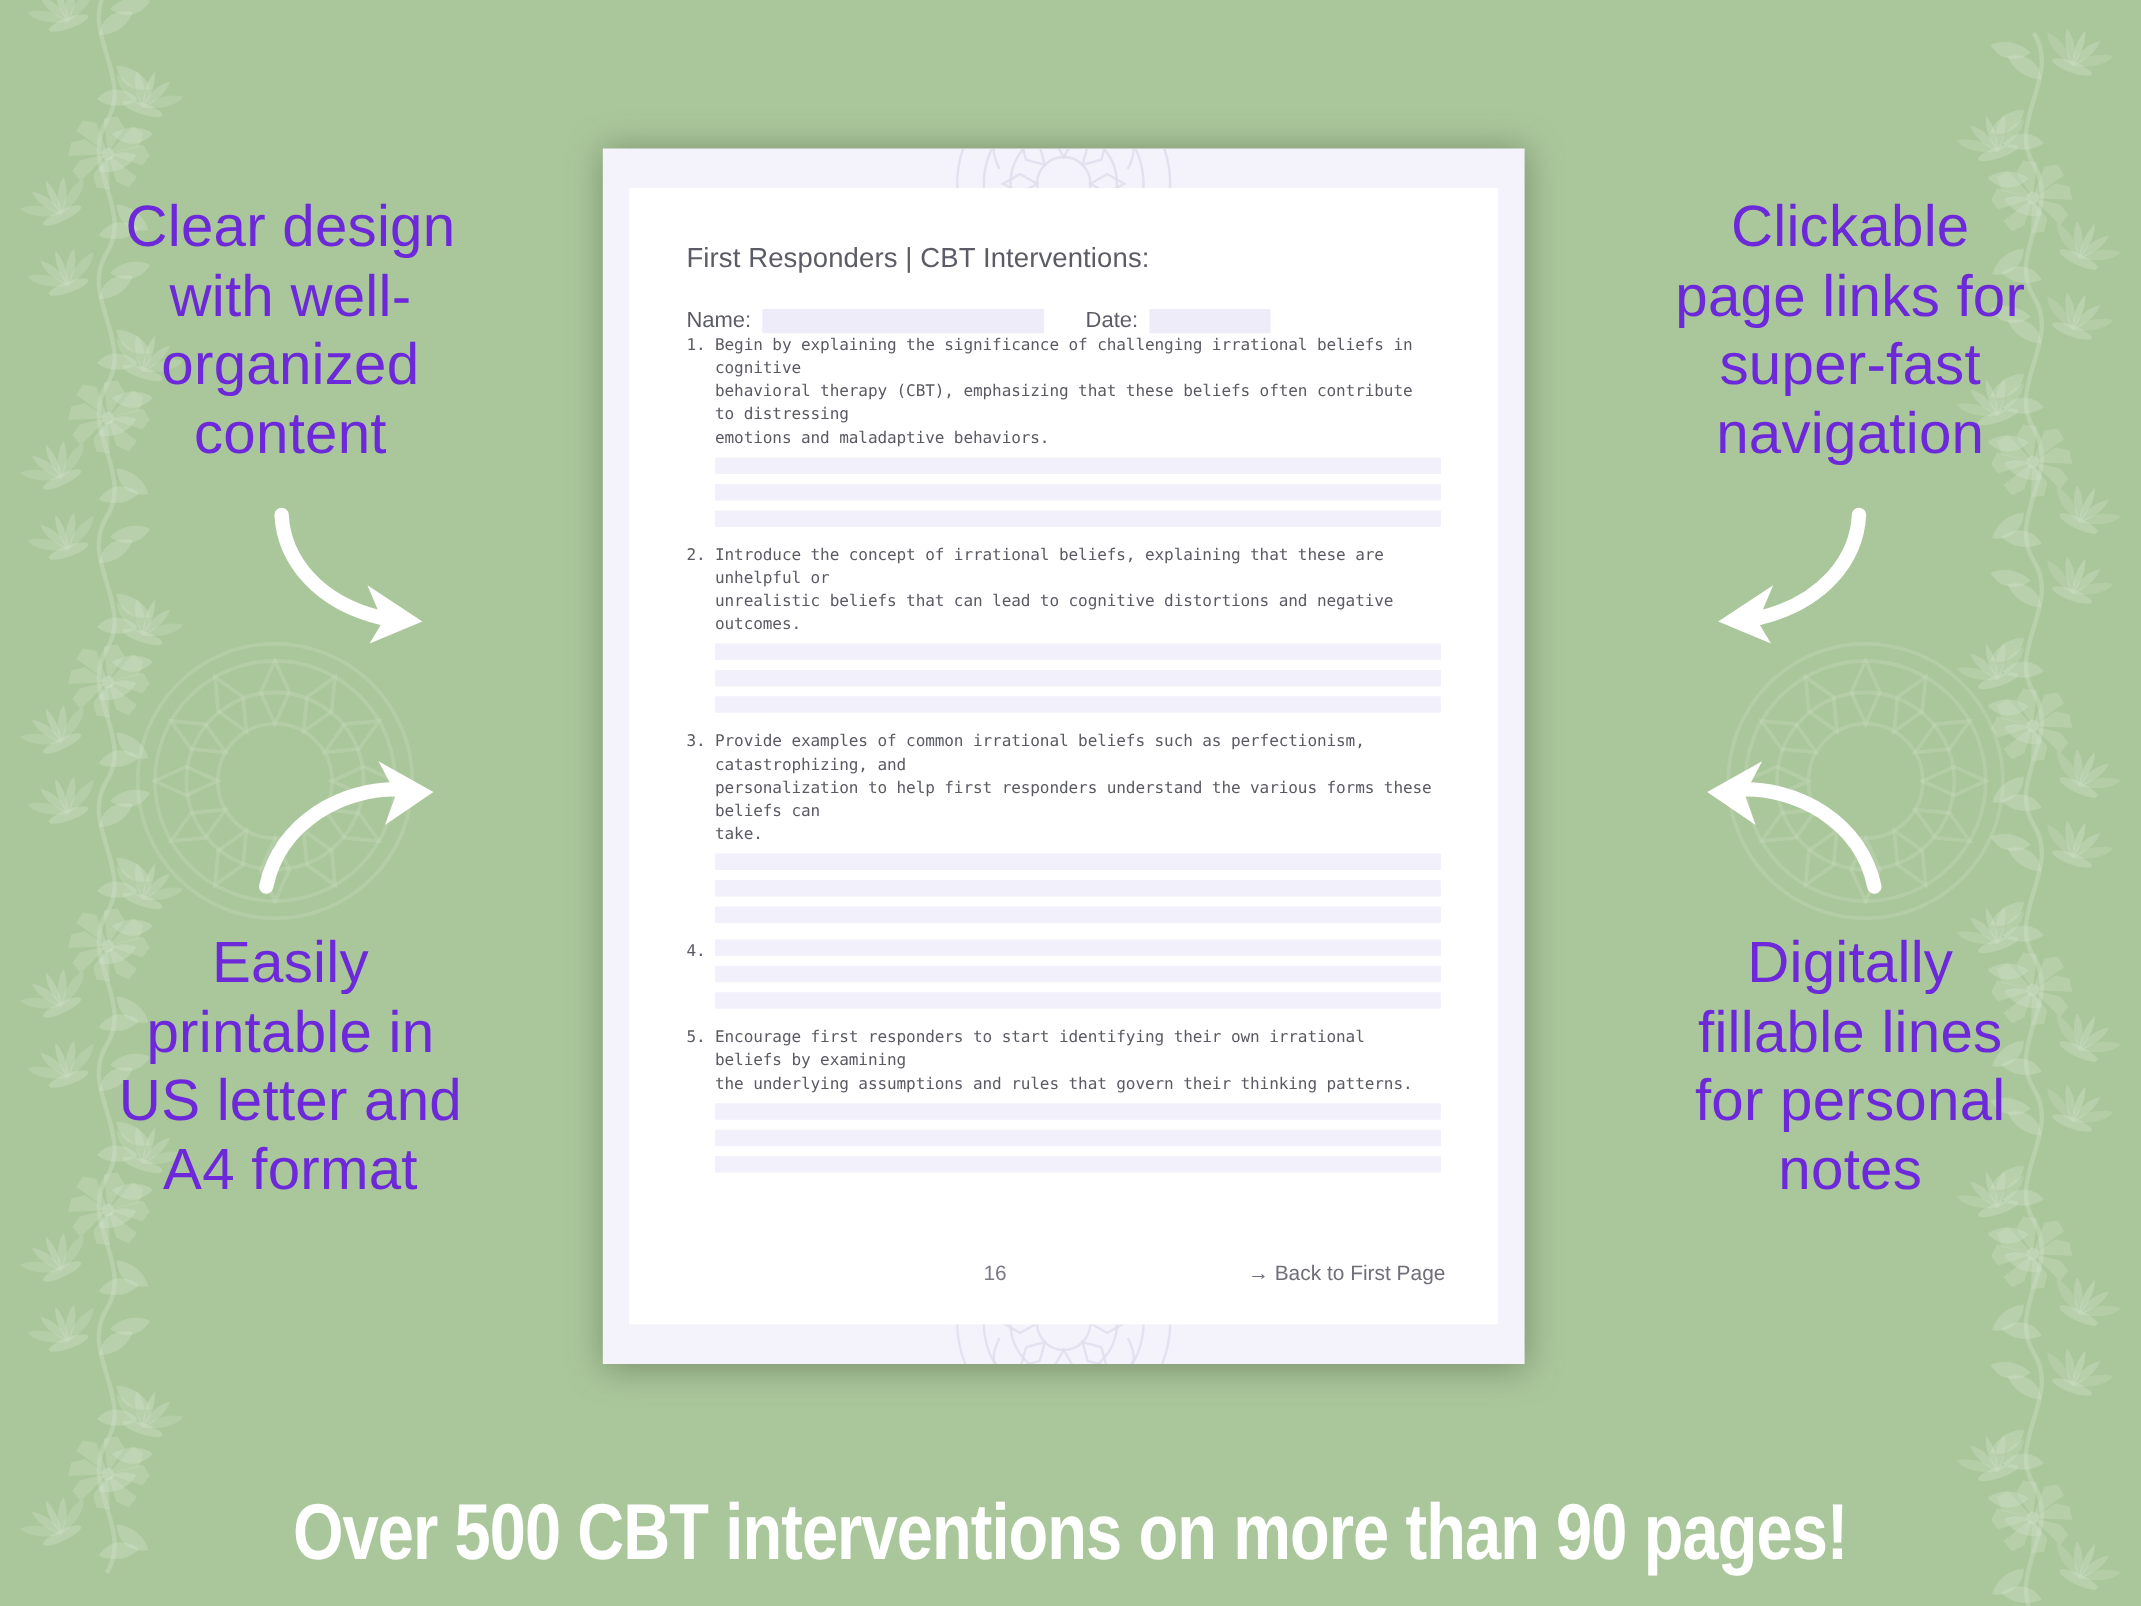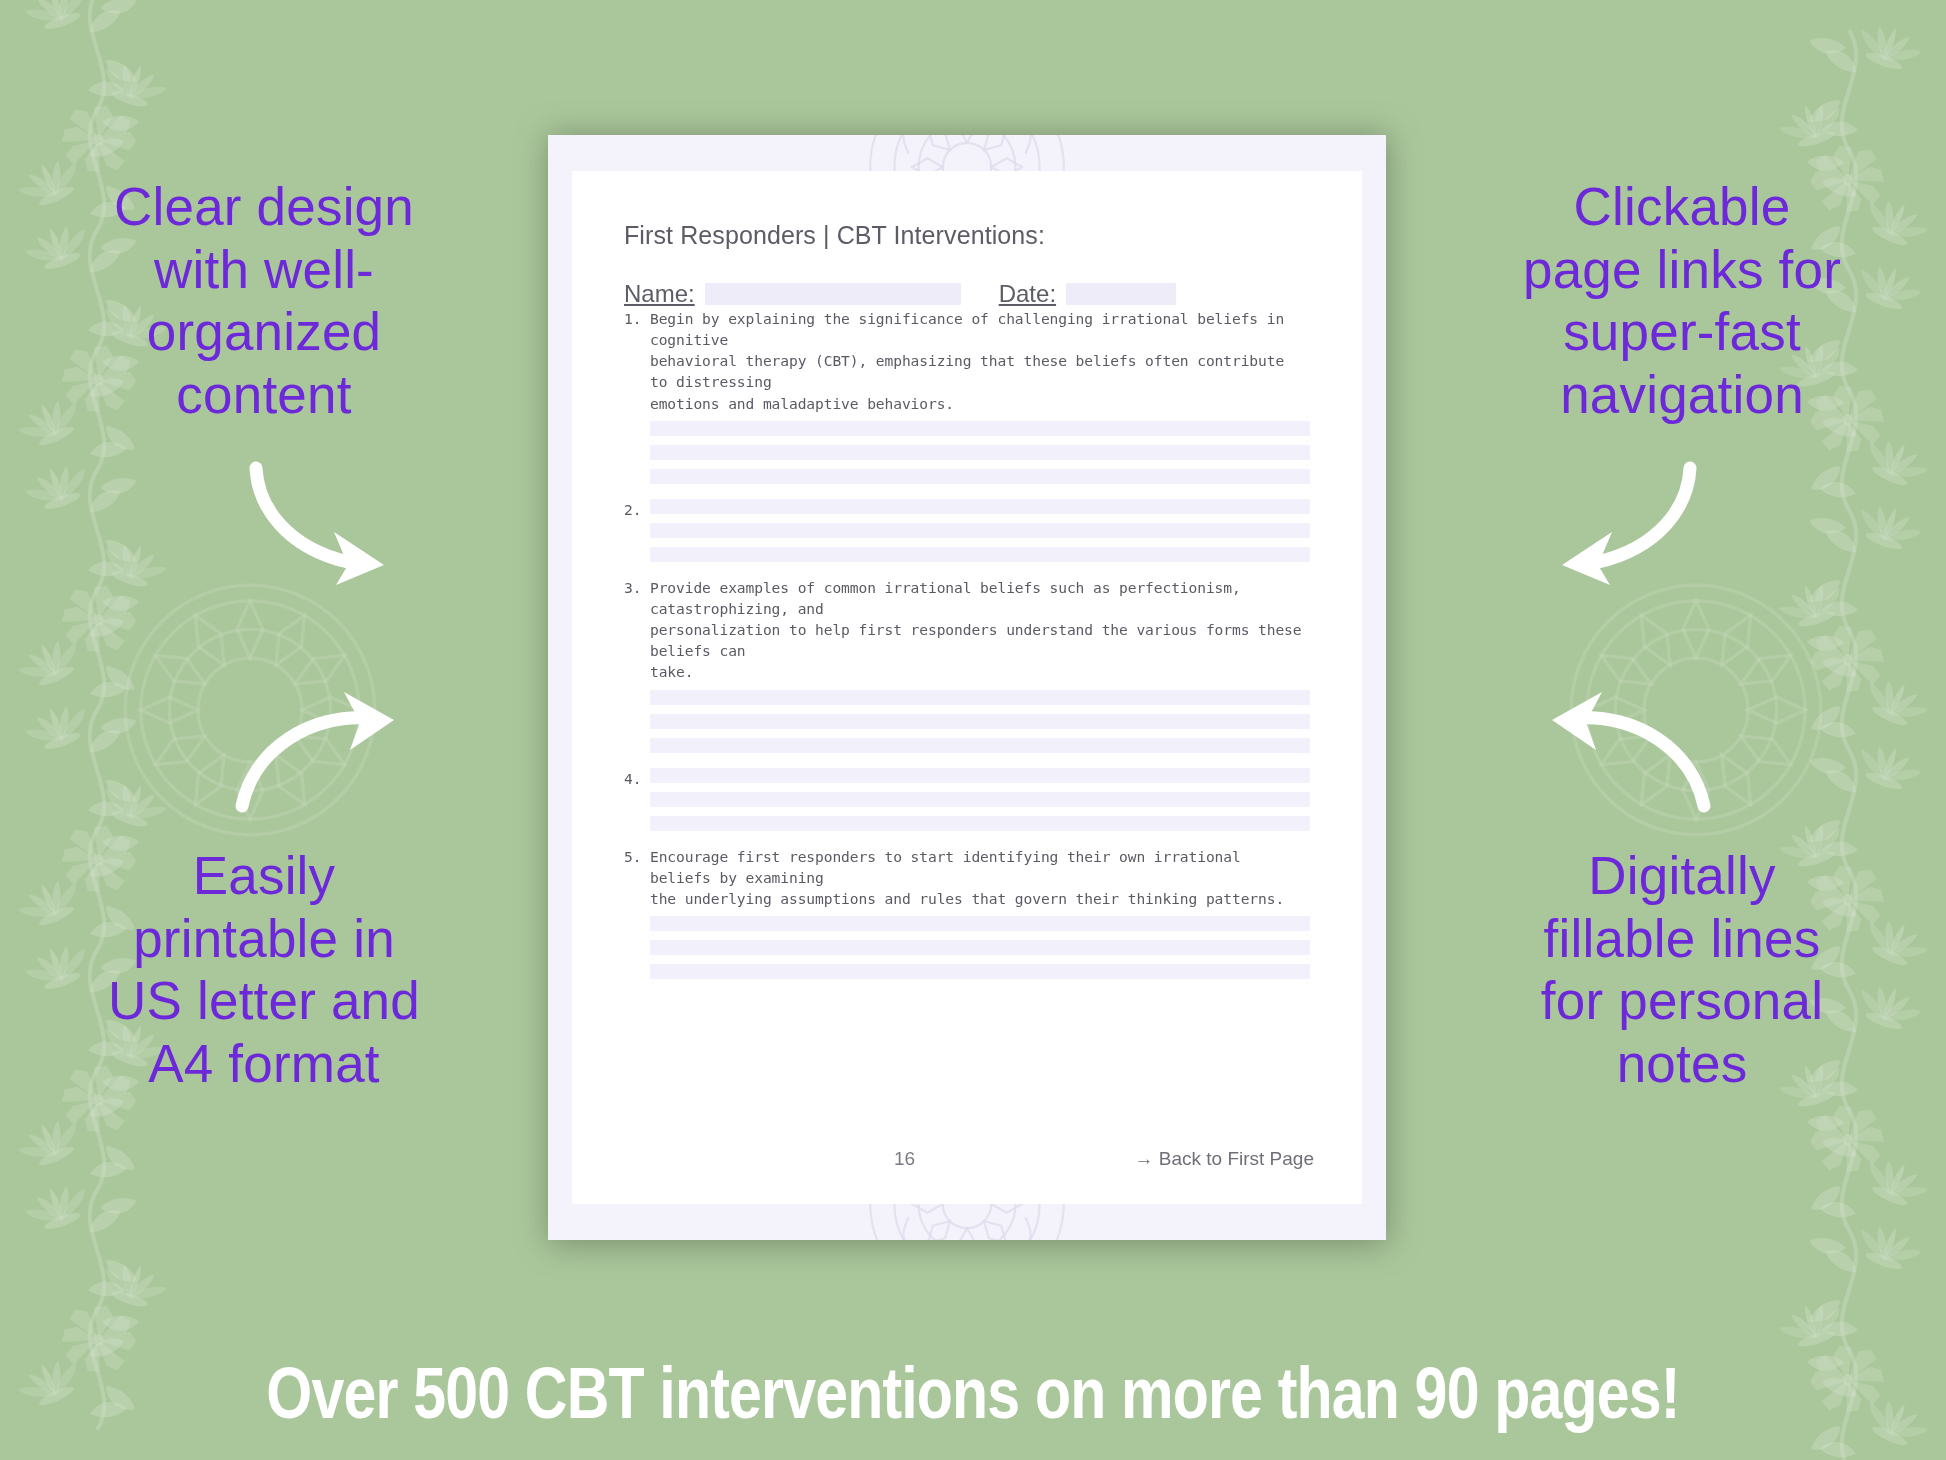--- a/index.html
+++ b/index.html
@@ -82,21 +82,21 @@
 
   .doc-title {
     color: #5c5c66;
     font-size: 25px;
     line-height: 1.48;
     font-weight: 400;
     letter-spacing: .1px;
   }
 
   .namedate { display: flex; align-items: center; margin-top: 26px; }
-  .nd-label { color: #5c5c66; font-size: 24px; margin-right: 10px; text-decoration: underline; }
+  .nd-label { color: #5c5c66; font-size: 20px; margin-right: 10px; }
   .nd-blank { height: 22px; background: #eeecf8; border-radius: 1px; }
   .nd-blank.name { width: 256px; }
   .nd-blank.date { width: 110px; }
   .nd-gap { width: 38px; }
 
   ol.items {
     list-style: none;
     counter-reset: itm;
   }
   ol.items > li {
@@ -386,20 +386,22 @@
         <div class="item-text">Begin by explaining the significance of challenging irrational beliefs in cognitive
 behavioral therapy (CBT), emphasizing that these beliefs often contribute to distressing
 emotions and maladaptive behaviors.</div>
         <div class="fill-lines">
           <div class="fill-line"></div>
           <div class="fill-line"></div>
           <div class="fill-line"></div>
         </div>
       </li>
       <li>
+        <div class="item-text">Introduce the concept of irrational beliefs, explaining that these are unhelpful or
+unrealistic beliefs that can lead to cognitive distortions and negative outcomes.</div>
         <div class="fill-lines">
           <div class="fill-line"></div>
           <div class="fill-line"></div>
           <div class="fill-line"></div>
         </div>
       </li>
       <li>
         <div class="item-text">Provide examples of common irrational beliefs such as perfectionism, catastrophizing, and
 personalization to help first responders understand the various forms these beliefs can
 take.</div>

